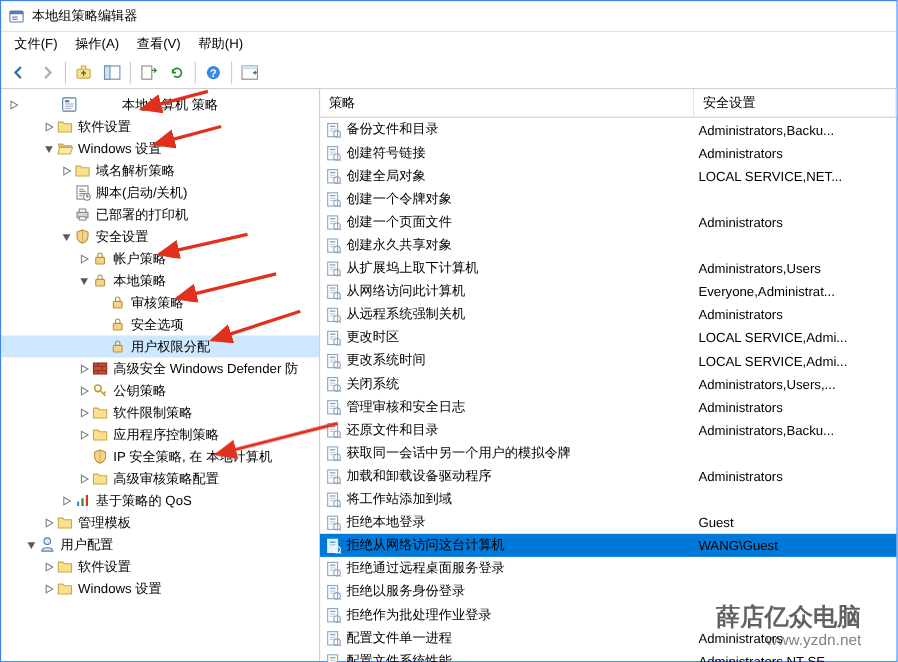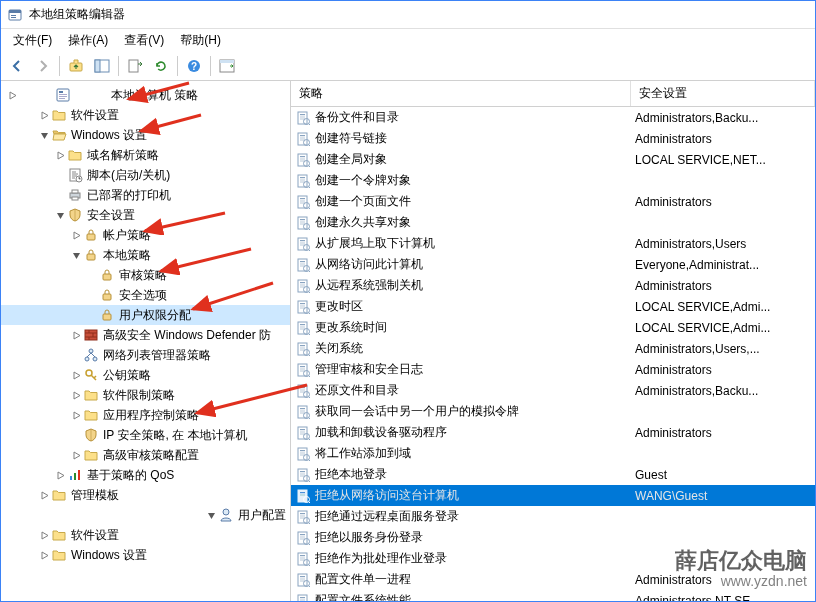--- a/index.html
+++ b/index.html
@@ -12,31 +12,31 @@
 .toolbar { height: 30px; display: flex; align-items: center; padding: 0 4px; border-bottom: 1px solid #d0d0d0; gap: 2px; }
 .tbtn { width: 24px; height: 24px; display: flex; align-items: center; justify-content: center; }
 .tsep { width: 1px; height: 20px; background: #ccc; margin: 0 2px; }
 .content { flex: 1; display: flex; overflow: hidden; }
 .tree-panel { width: 290px; border-right: 1px solid #d0d0d0; overflow: auto; padding: 4px 0; position: relative; }
 .list-panel { flex: 1; display: flex; flex-direction: column; overflow: hidden; }
 .list-header { display: flex; border-bottom: 1px solid #d0d0d0; background: #fff; }
 .list-header .col { padding: 4px 8px; border-right: 1px solid #e0e0e0; font-weight: normal; }
 .list-body { flex: 1; overflow: auto; }
 .list-row { display: flex; align-items: center; padding: 2px 0; }
-.list-row.selected { background: #0078d7; color: #e5e5e5; }
+.list-row.selected { background: #0078d7; color: #000000; }
 .list-row .c1 { width: 340px; display: flex; align-items: center; padding-left: 4px; }
 .list-row .c2 { flex: 1; padding-left: 4px; white-space: nowrap; overflow: hidden; text-overflow: ellipsis; }
 .policy-icon { width: 16px; height: 16px; margin-right: 4px; flex-shrink: 0; }
 .tree-node { display: flex; align-items: center; height: 20px; padding-right: 4px; white-space: nowrap; }
 .tree-node.selected { background: #cde8ff; }
 .twisty { width: 14px; display: inline-flex; align-items: center; justify-content: center; font-size: 9px; color: #666; cursor: default; }
 .tree-icon { width: 16px; height: 16px; margin-right: 4px; flex-shrink: 0; }
 .tree-label { white-space: nowrap; }
 .arrow { position: absolute; pointer-events: none; z-index: 20; }
-.watermark { position: absolute; right: 8px; bottom: 12px; font-size: 22px; font-weight: bold; color: rgba(30,30,30,.7); text-align: right; line-height: 1.1; pointer-events: none; font-family: "KaiTi","STKaiti",serif; }
+.watermark { position: absolute; right: 32px; bottom: 12px; font-size: 22px; font-weight: bold; color: rgba(30,30,30,.7); text-align: right; line-height: 1.1; pointer-events: none; font-family: "KaiTi","STKaiti",serif; }
 .watermark .sub { font-size: 14px; font-family: Arial,sans-serif; font-weight: normal; color: rgba(60,60,60,.65); }
 svg { display: block; }
 </style>
 </head>
 <body>
 
 <div class="window">
 
   <div class="titlebar">
     <span class="icon">
@@ -276,32 +276,20 @@
             </span>
             <span class="tree-icon">
               <svg width="16" height="16">
                 <rect x="2" y="3" width="12" height="10" fill="#c84f3a" stroke="#8f2e1d"></rect>
                 <path d="M2 6 H14 M2 10 H14 M6 3 V6 M10 6 V10 M6 10 V13" stroke="#8f2e1d"></path>
               </svg>
             </span>
             <span class="tree-label">高级安全 Windows Defender 防</span>
           </div>
           <div class="tree-node" style="padding-left: 68px;">
-            <span class="twisty"></span>
-            <span class="tree-icon">
-              <svg width="16" height="16">
-                <circle cx="8" cy="4" r="2" fill="#dceaf6" stroke="#5a7ca8"></circle>
-                <circle cx="4" cy="12" r="2" fill="#dceaf6" stroke="#5a7ca8"></circle>
-                <circle cx="12" cy="12" r="2" fill="#dceaf6" stroke="#5a7ca8"></circle>
-                <path d="M8 6 L4 10 M8 6 L12 10" stroke="#5a7ca8"></path>
-              </svg>
-            </span>
-            <span class="tree-label">网络列表管理器策略</span>
-          </div>
-          <div class="tree-node" style="padding-left: 68px;">
             <span class="twisty">
               <svg width="9" height="9">
                 <path d="M2 1 L8 4.5 L2 8 Z" fill="none" stroke="#808080"></path>
               </svg>
             </span>
             <span class="tree-icon">
               <svg width="16" height="16">
                 <circle cx="6" cy="6" r="3" fill="none" stroke="#c8a030" stroke-width="1.5"></circle>
                 <path d="M8 8 L13 13 M11 11 L13 9" stroke="#c8a030" stroke-width="1.5"></path>
               </svg>
@@ -378,21 +366,21 @@
                 <path d="M2 1 L8 4.5 L2 8 Z" fill="none" stroke="#808080"></path>
               </svg>
             </span>
             <span class="tree-icon">
               <svg width="16" height="16">
                 <path d="M2 4 L6 4 L7.5 5.5 L14 5.5 L14 13 L2 13 Z" fill="#fce08a" stroke="#c8a94a"></path>
               </svg>
             </span>
             <span class="tree-label">管理模板</span>
           </div>
-          <div class="tree-node" style="padding-left: 20px; justify-content: flex-end;">
+          <div class="tree-node" style="padding-left: 20px;">
             <span class="twisty">
               <svg width="9" height="9">
                 <path d="M1 2 L8 2 L4.5 8 Z" fill="#595959"></path>
               </svg>
             </span>
             <span class="tree-icon">
               <svg width="16" height="16">
                 <circle cx="8" cy="5" r="3" fill="#dceaf6" stroke="#5a7ca8"></circle>
                 <path d="M3 14 C3 10 13 10 13 14 Z" fill="#dceaf6" stroke="#5a7ca8"></path>
               </svg>

